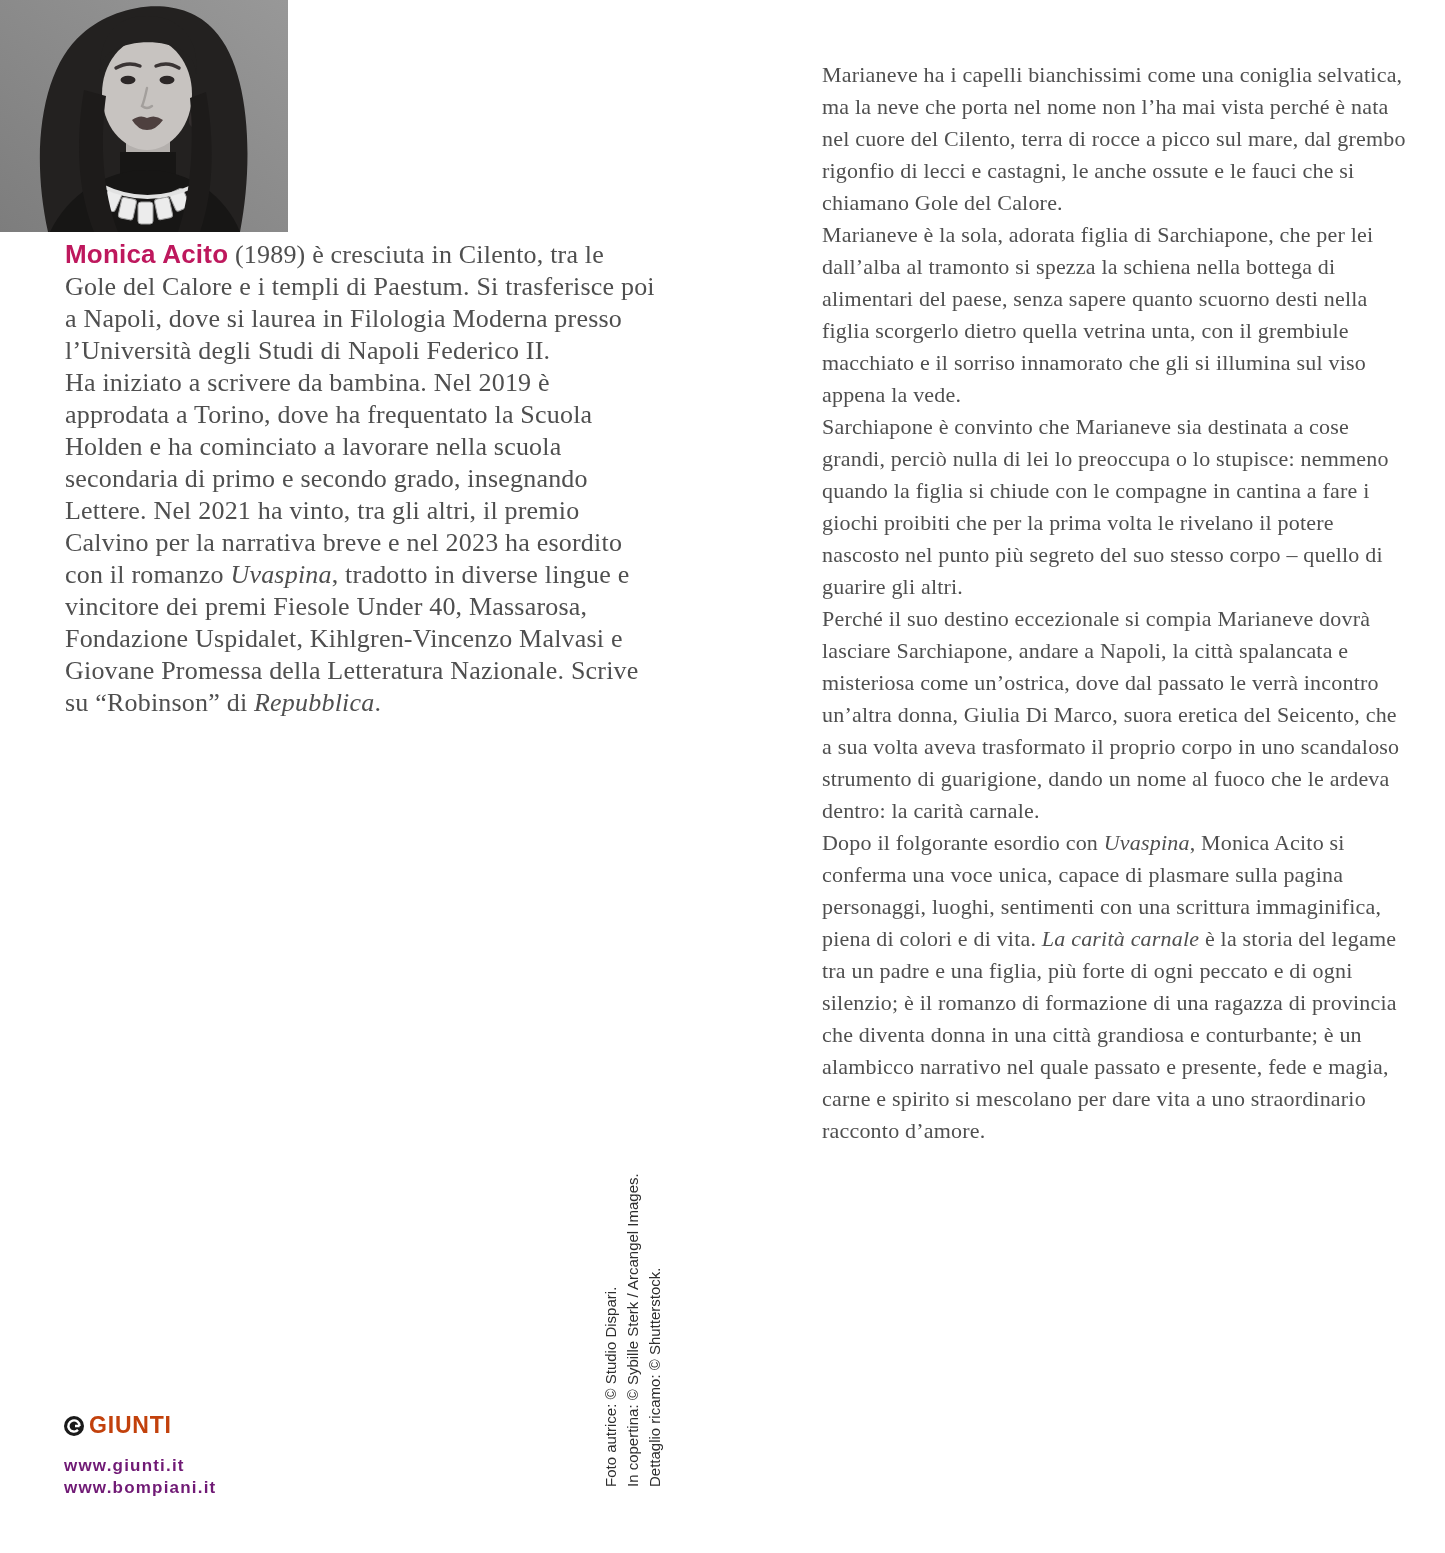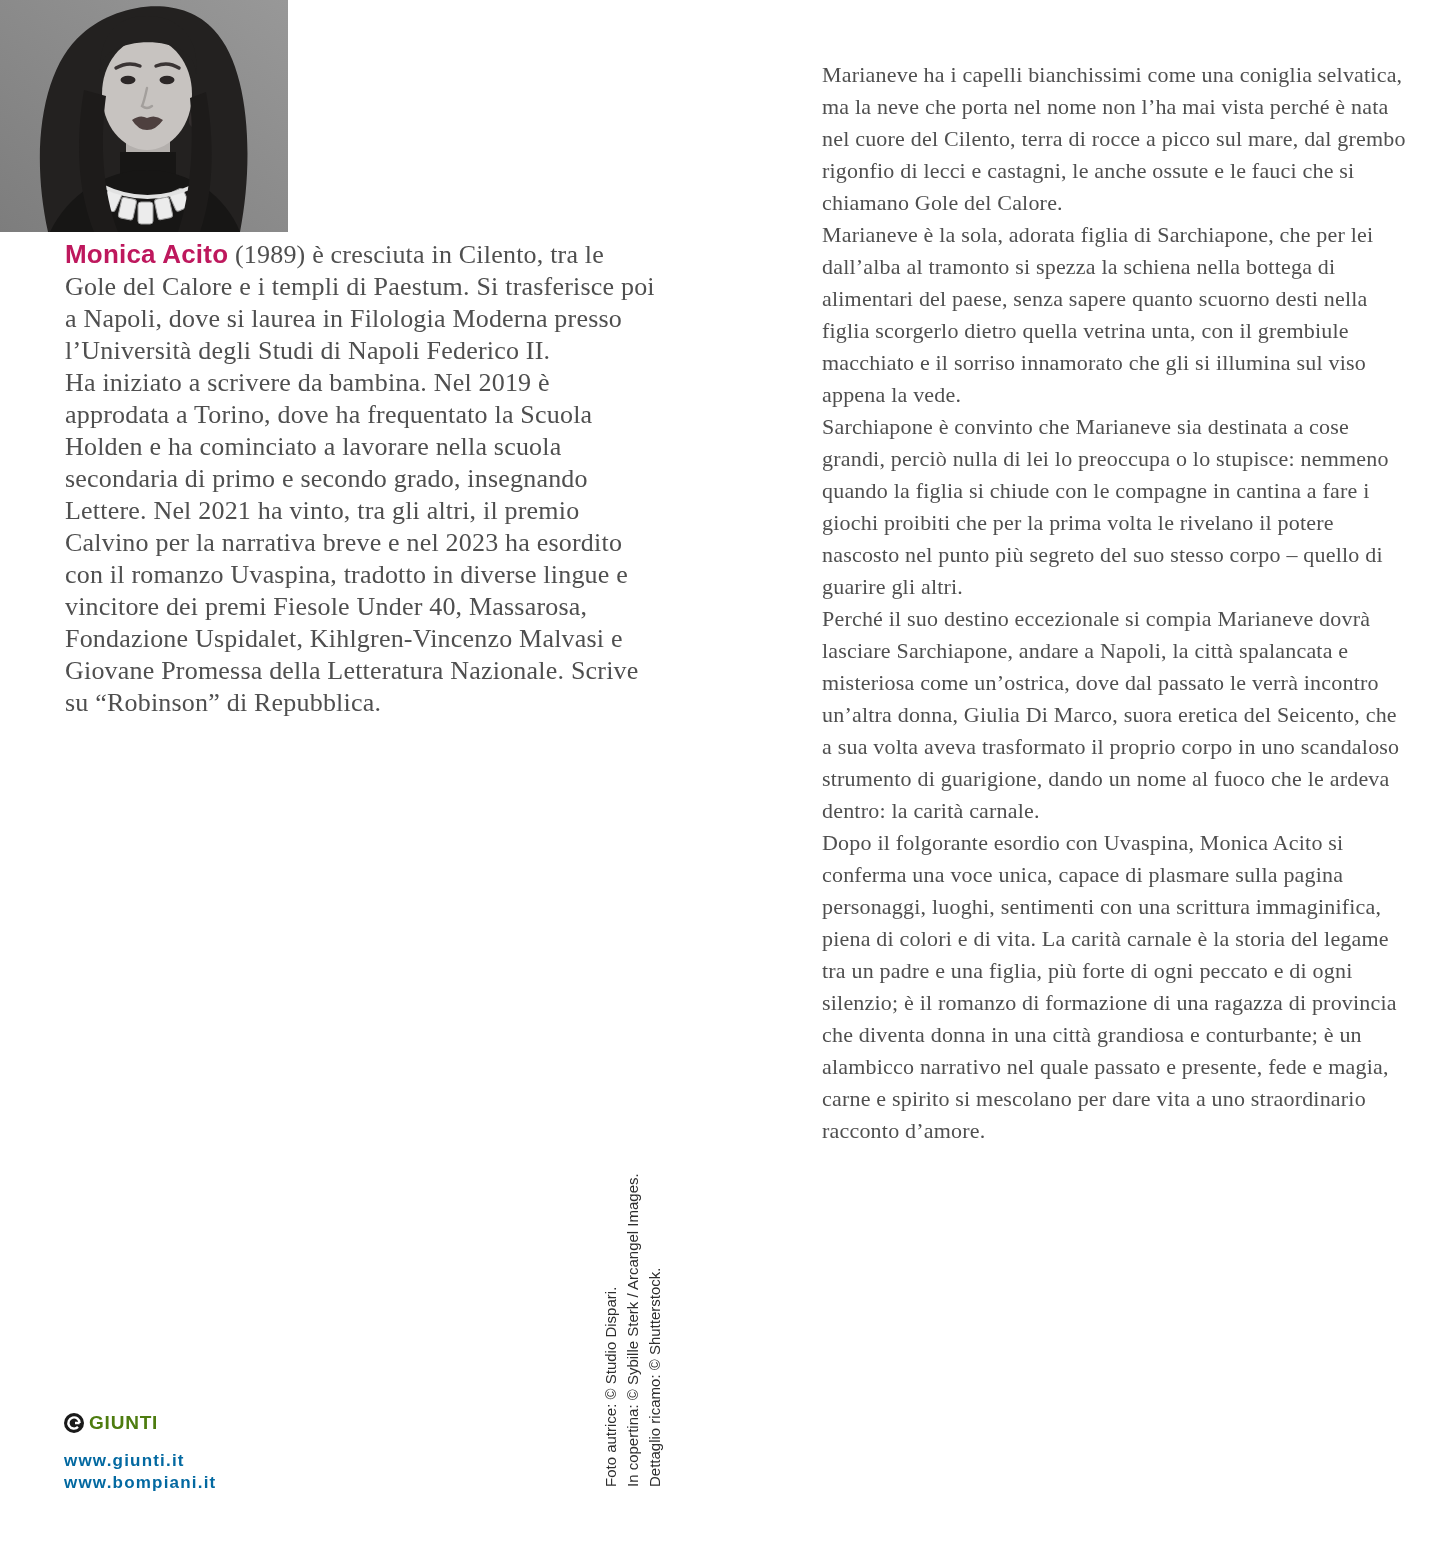--- a/index.html
+++ b/index.html
@@ -23,21 +23,21 @@
     position:absolute; left:65px; top:238px; width:590px;
     font-size:26px; line-height:32px; color:#4f4f4f;
     letter-spacing:0.2px;
   }
   .bio p { margin:0; }
   .lead {
     font-family:"Liberation Sans", sans-serif;
     font-weight:bold;
     color:#be185d;
   }
-  .italic { }
+  .italic { font-style:italic; }
 
   
   .blurb {
     position:absolute; left:822px; top:59px; width:590px;
     font-size:22px; line-height:32px; color:#4f4f4f;
     letter-spacing:0.2px;
   }
   .blurb p { margin:0; }
 
   
@@ -49,28 +49,28 @@
     color:#2e2e2e;
     white-space:nowrap;
   }
 
   
   .publisher { position:absolute; left:64px; top:1412px; }
   .logo-row { display:flex; align-items:center; gap:5px; }
   .logo-mark { width:20px; height:20px; flex:0 0 auto; }
   .logo-text {
     font-family:"Liberation Sans", sans-serif;
-    font-weight:bold; font-size:19px; letter-spacing:0.8px;
-    color:#4d7c0f;
+    font-weight:bold; font-size:23px; letter-spacing:0.8px;
+    color:#c2410c;
   }
   .urls {
     margin-top:16px;
     font-family:"Liberation Sans", sans-serif;
     font-weight:bold; font-size:17px; line-height:22px;
-    letter-spacing:1.2px; color:#0369a1;
+    letter-spacing:1.2px; color:#701a75;
   }
 </style>
 </head>
 <body>
 
 <div class="page">
 
   <div class="photo">
     <svg viewBox="0 0 288 232" preserveAspectRatio="none">
       <defs>

